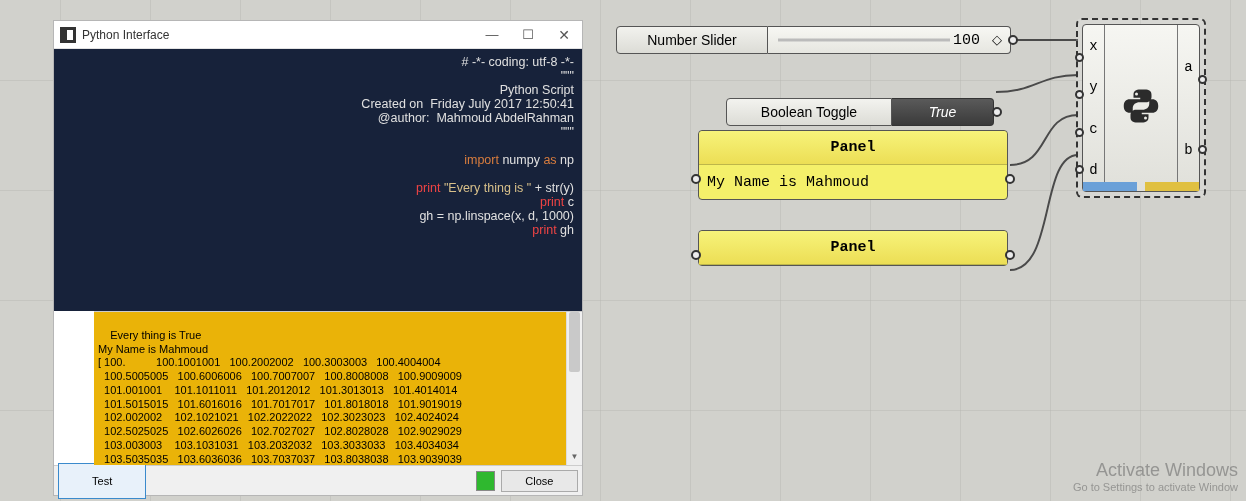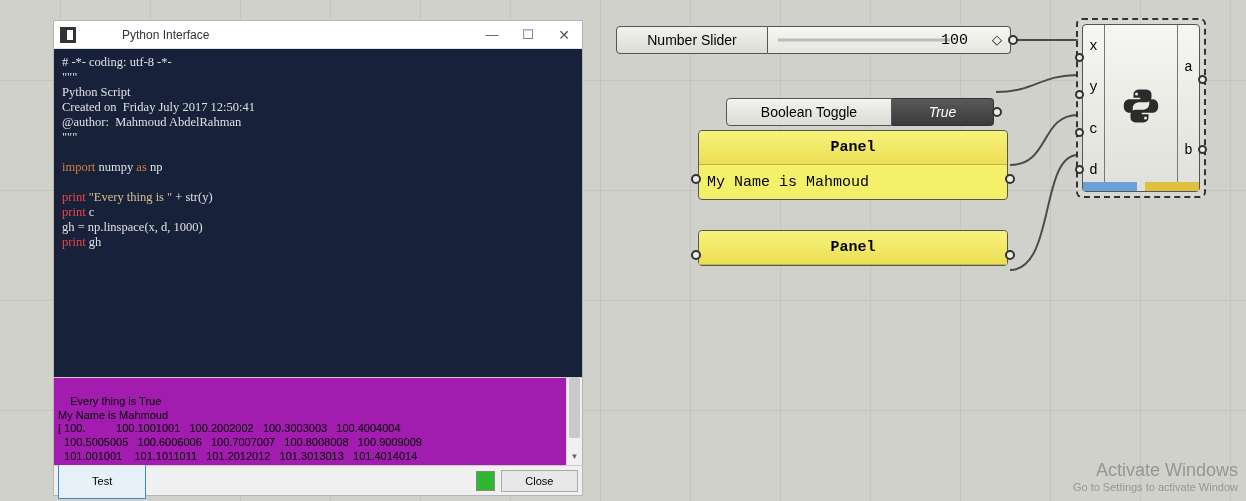--- a/index.html
+++ b/index.html
@@ -32,50 +32,52 @@
       border-bottom: 1px solid #e3e3e3;
     }
     .titlebar .icon {
       width: 16px; height: 16px; margin-right: 6px;
       background: #333; position: relative;
     }
     .titlebar .icon::after {
       content: ""; position: absolute; inset: 3px 3px 3px 7px;
       background: #fff;
     }
-    .titlebar .title { font-size: 12px; color: #333; margin-left: 40px; }
+    .titlebar .title { font-size: 12px; color: #333; }
     .titlebar .spacer { flex: 1; }
     .winbtn { width: 36px; height: 28px; display:flex; align-items:center; justify-content:center; color:#555; font-size:13px; }
     .winbtn.close-win { font-size:14px; }
 
     .code-area {
-      height: 328px;
+      height: 262px;
       background: #17223a;
       color: #e0e0e0;
-      font-family: Liberation Serif, serif;
+      font-family: Liberation Sans, sans-serif;
       font-size: 12.5px;
       padding: 6px 8px;
       white-space: pre;
       overflow: hidden;
+      text-align: right;
     }
     .kw-orange { color: #d97d3e; }
     .kw-cyan   { color: #ef4444; }
     .str-lit   { color: #d8c08a; }
 
     .output-area {
       flex: 1;
       border-top: 1px solid #ccc;
       overflow-y: auto;
       font-family: Arial, sans-serif;
       font-size: 11px;
       padding: 3px 4px;
       white-space: pre;
       line-height: 1.25;
       position: relative;
-      background: #a21caf;
+      background: #eab308;
+      margin-left: 40px;
     }
     .scrollbar { position:absolute; right:0; top:0; bottom:0; width:16px; background:#f0f0f0; border-left:1px solid #ddd;}
     .scrollbar .thumb { position:absolute; top:0; left:2px; right:2px; height:60px; background:#c9c9c9; border-radius:2px;}
     .scrollbar .arrow { position:absolute; left:0; right:0; height:16px; display:flex; align-items:center; justify-content:center; font-size:8px; color:#666;}
     .scrollbar .arrow.up { top:0; } .scrollbar .arrow.down { bottom:0; }
 
     .bottombar {
       height: 30px;
       border-top: 1px solid #ccc;
       display: flex; align-items: center;
@@ -120,21 +122,21 @@
       font-size: 14px;
     }
     .slider-track {
       flex: 1;
       background: linear-gradient(#f7f7f3,#e6e6e0);
       border: 1px solid #555; border-left:0; border-radius: 0 4px 4px 0;
       position: relative;
       display:flex; align-items:center;
     }
     .slider-groove { position:absolute; left:10px; right:60px; top:50%; height:3px; background:#bbb; transform:translateY(-50%);}
-    .slider-val { position:absolute; right:42px; font-size:15px; font-family:"Courier New",monospace; }
+    .slider-val { position:absolute; right:30px; font-size:15px; font-family:"Courier New",monospace; }
     .slider-diamond { position:absolute; right:8px; font-size:13px; top:5px; }
 
     
     .toggle-wrap { left:726px; top:78px; width:268px; height:28px; display:flex;margin-top:20px; }
     .toggle-label {
       flex: 0 0 166px;
       background: linear-gradient(#f3f3ef,#dcdcd6);
       border:1px solid #555; border-radius:4px 0 0 4px;
       display:flex; align-items:center; justify-content:center;
       font-size:14px;

